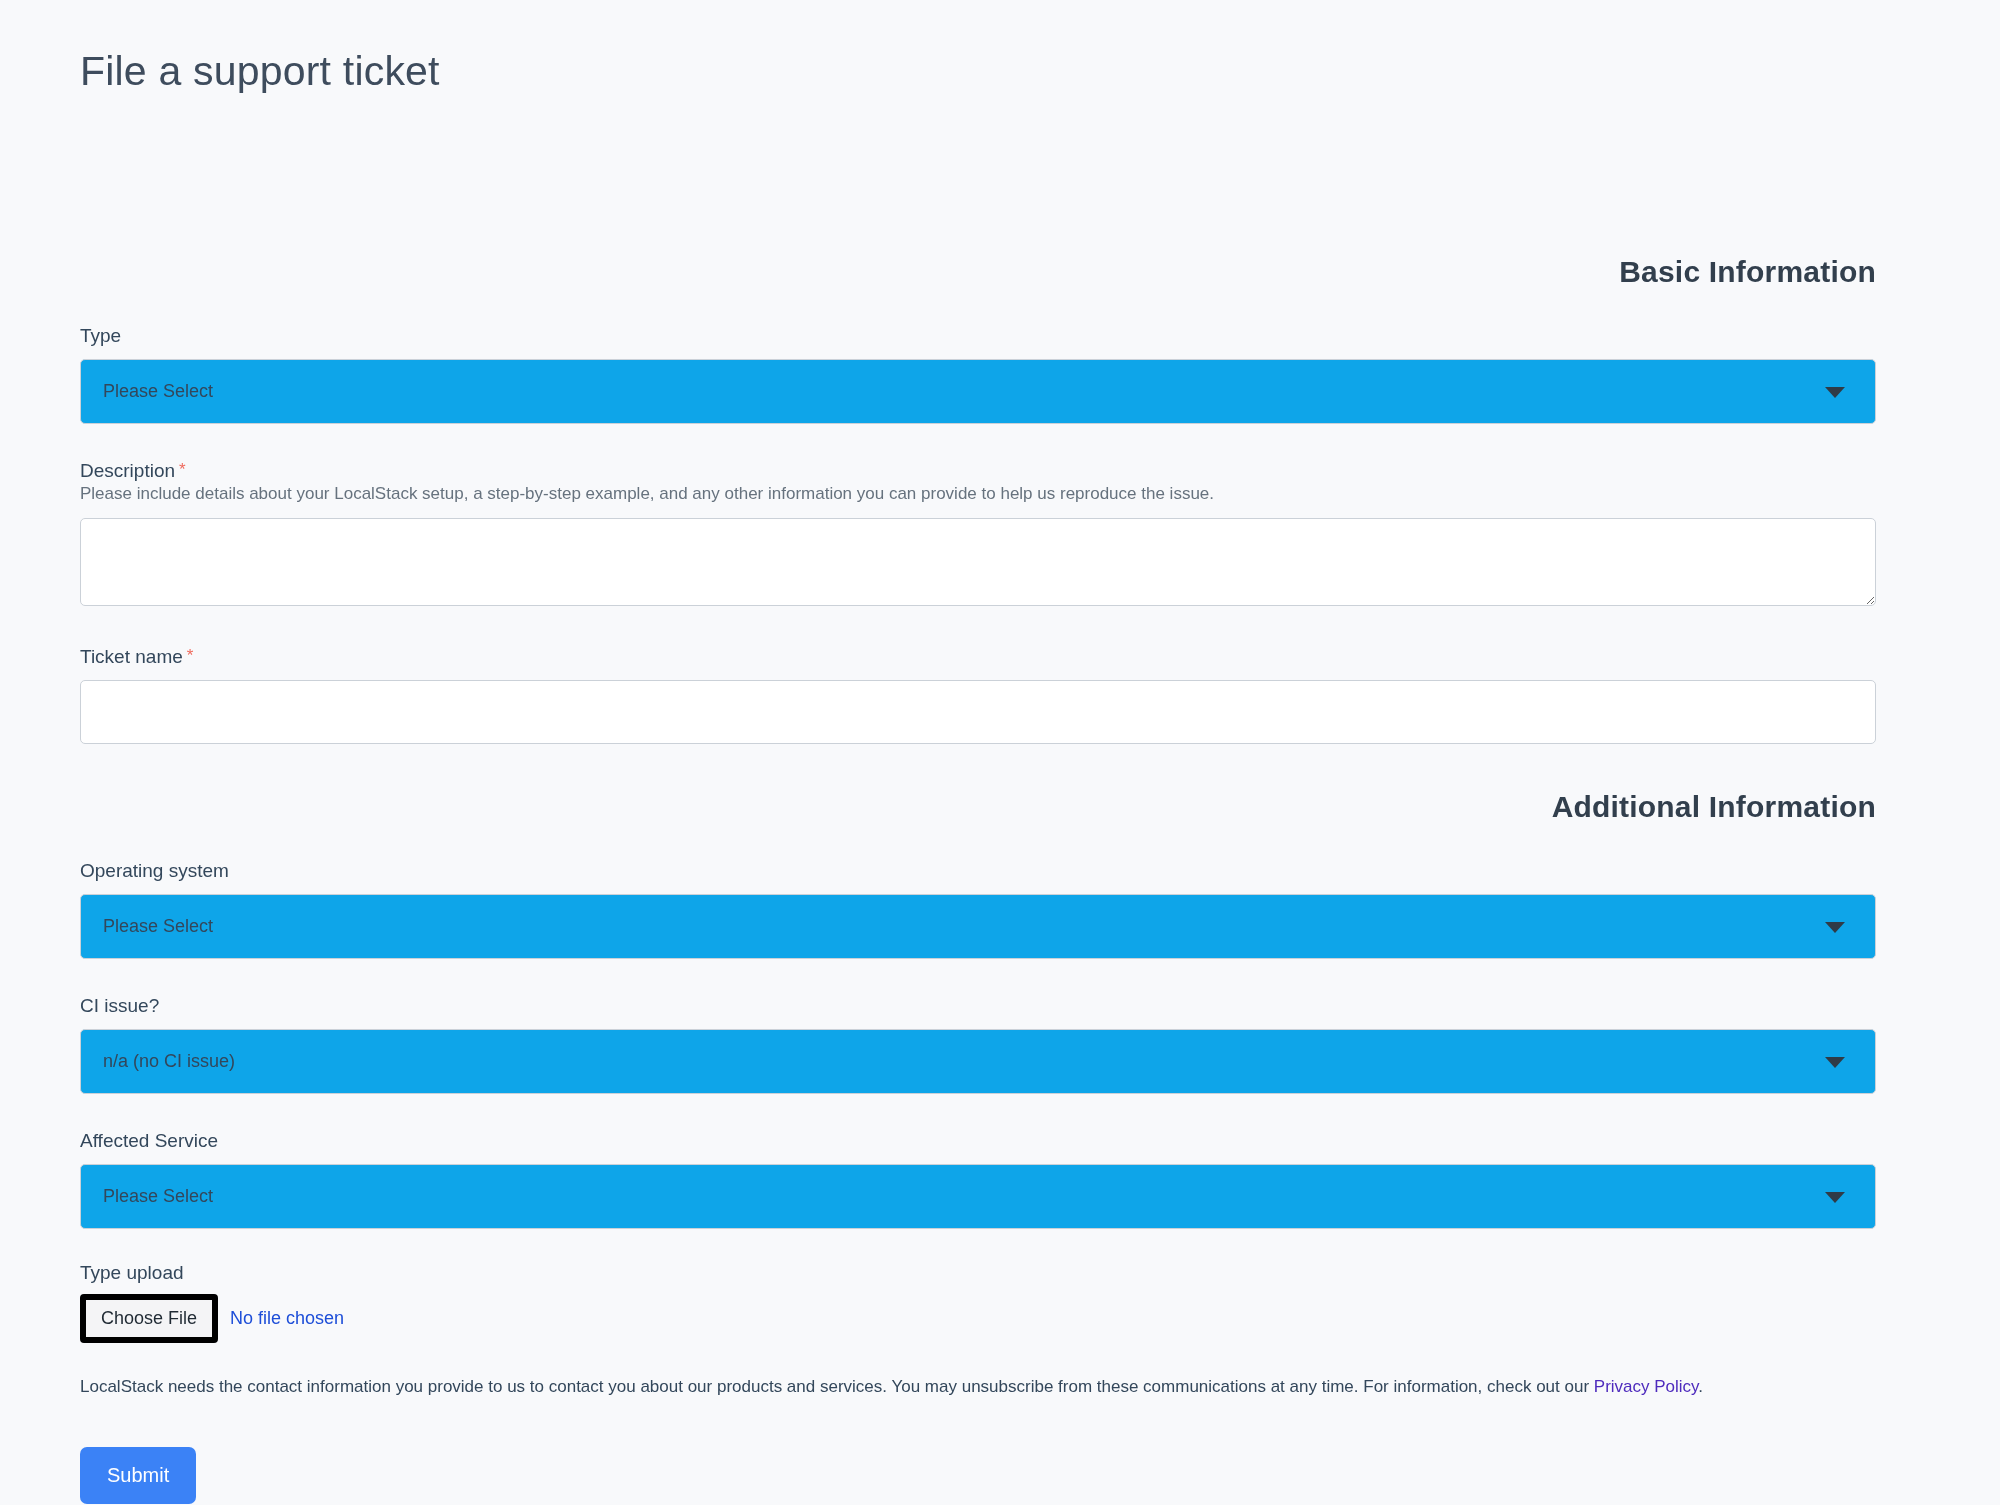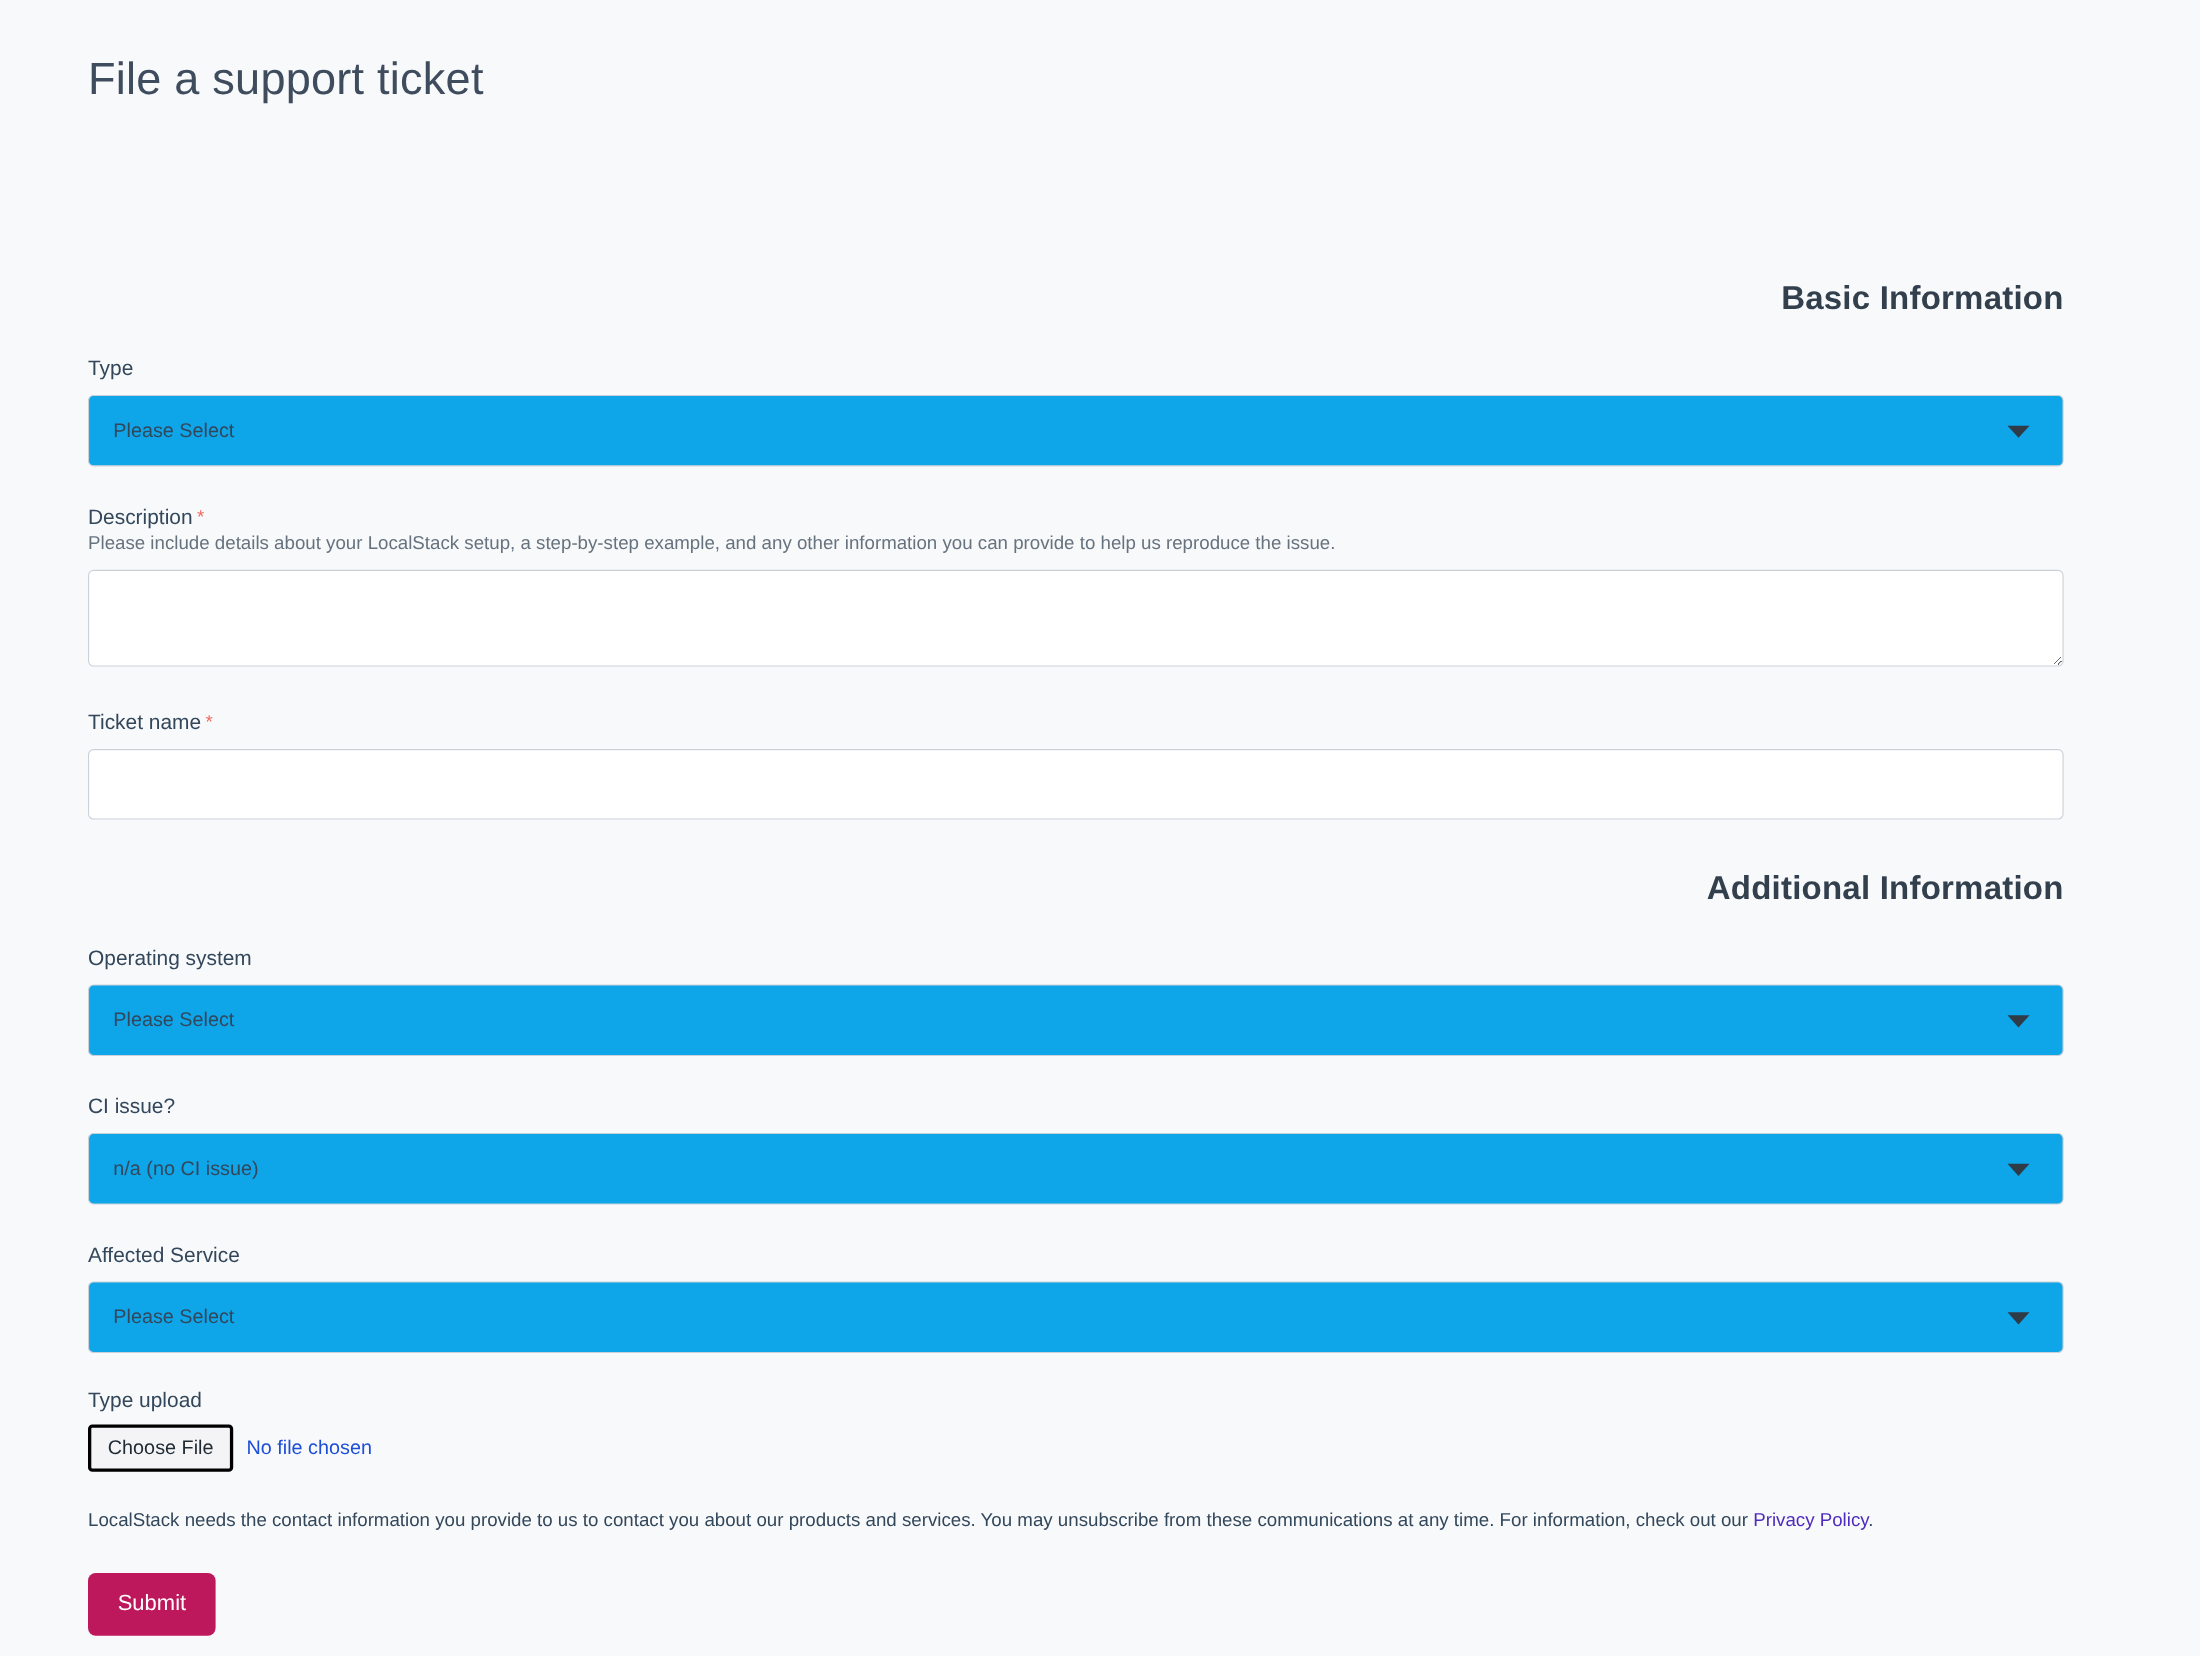--- a/index.html
+++ b/index.html
@@ -100,21 +100,21 @@
   }
   .file-field { margin-top: 33px; }
   .file-field .field-label { margin-bottom: 10px; }
   .file-row {
     display: flex;
     align-items: center;
   }
   .choose-file-btn {
     display: inline-block;
     background: #f4f4f6;
-    border: 3px solid #000000;
+    border: 6px solid #000000;
     border-radius: 4px;
     padding: 8px 15px;
     font-size: 18px;
     color: #1f2933;
     cursor: pointer;
   }
   .file-status {
     font-size: 18px;
     color: #1d4ed8;
     margin-left: 12px;
@@ -124,23 +124,23 @@
     font-size: 17px;
     color: #33475b;
     line-height: 1.4;
   }
   .legal a, .privacy-link {
     color: #4e2bbd;
     text-decoration: none;
     cursor: pointer;
   }
   .submit-btn {
-    margin-top: 36px;
+    margin-top: 48px;
     display: inline-block;
-    background: #be185d;
+    background: #3b82f6;
     color: #ffffff;
     font-size: 20px;
     font-weight: 500;
     border: none;
     border-radius: 7px;
     padding: 17px 27px;
     cursor: pointer;
     font-family: "Liberation Sans", sans-serif;
   }
 </style>

